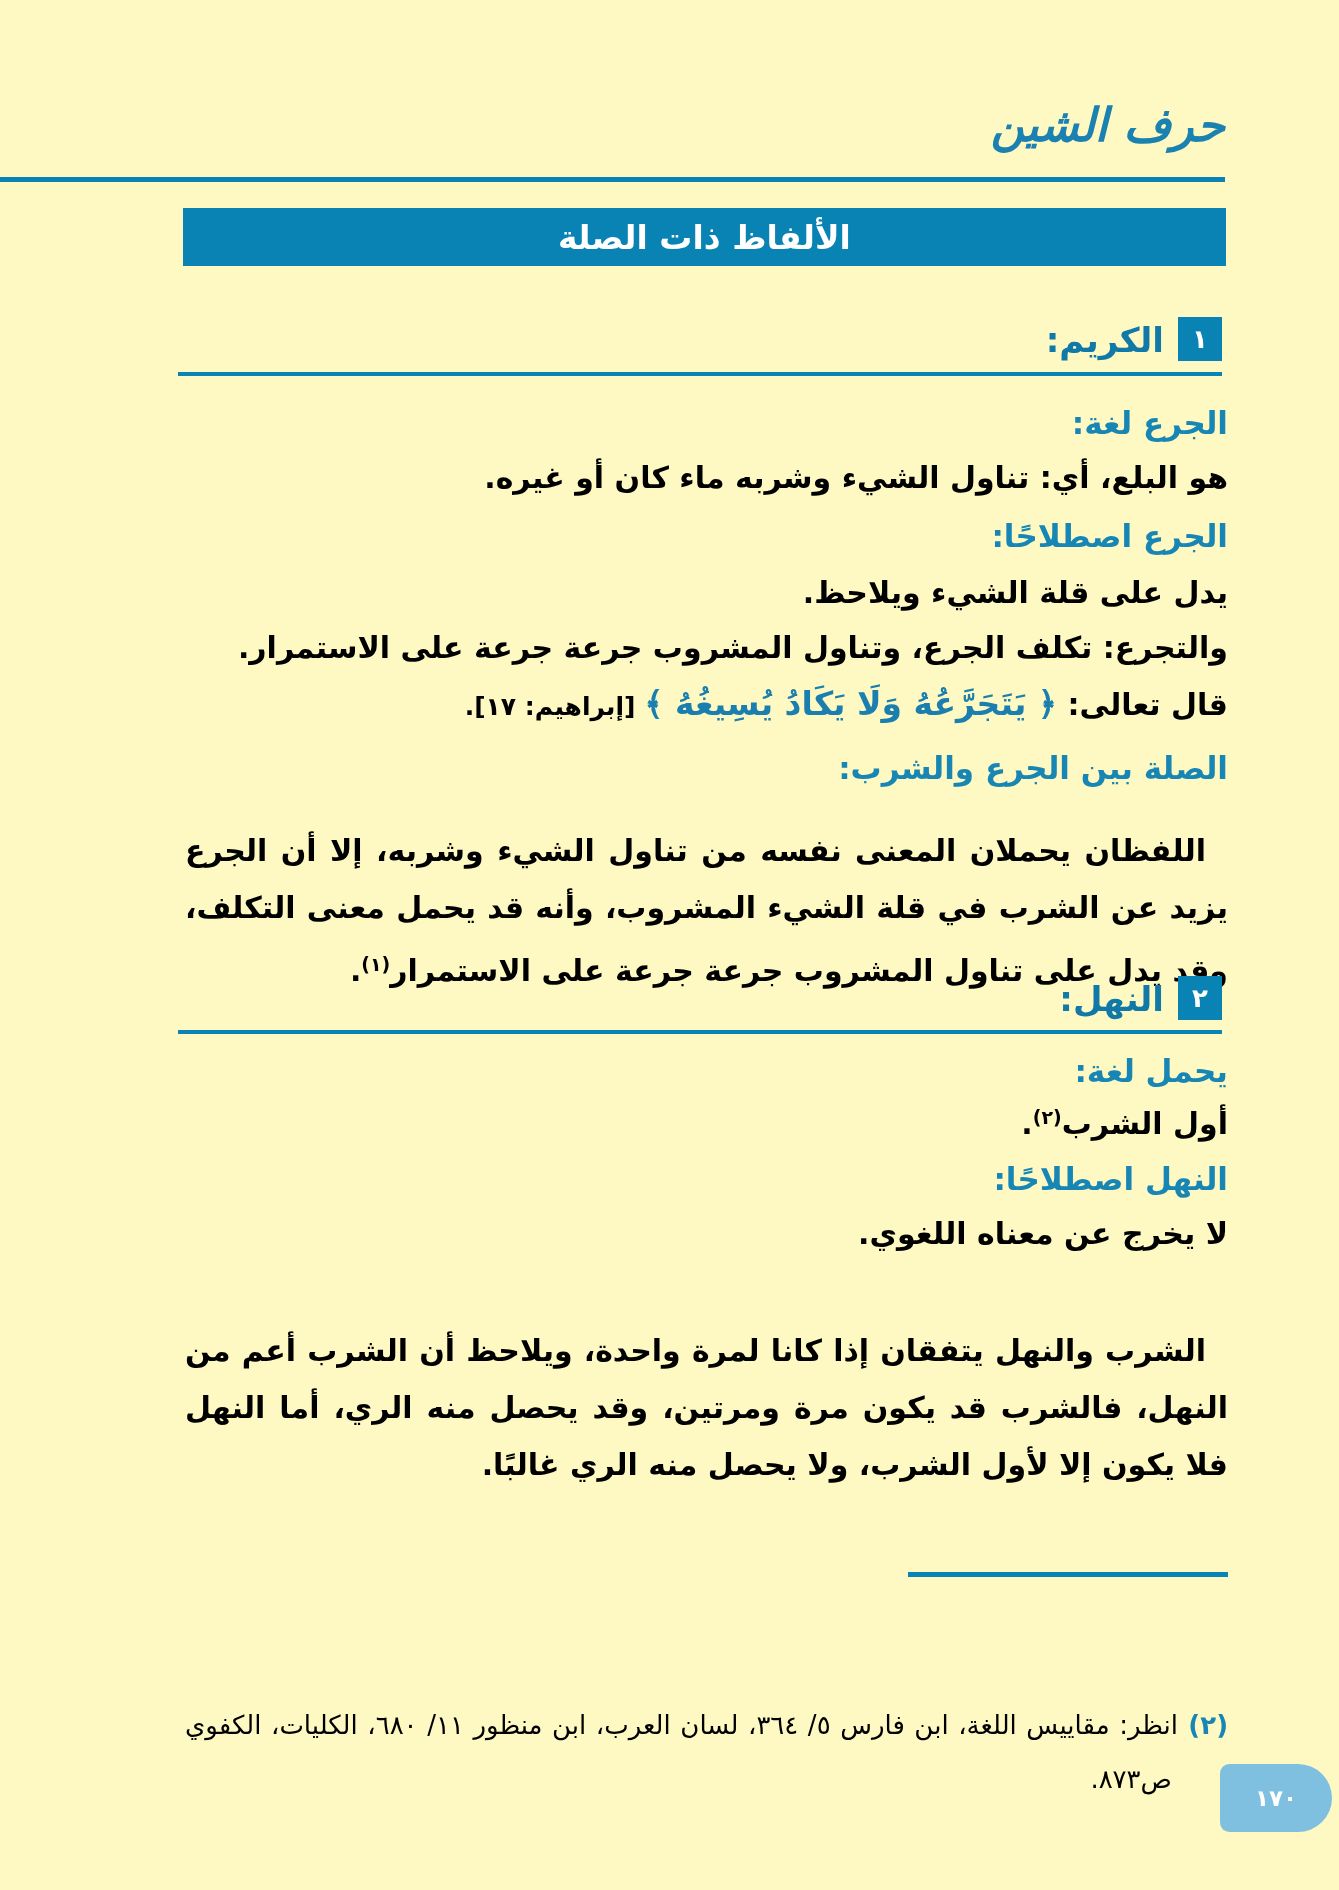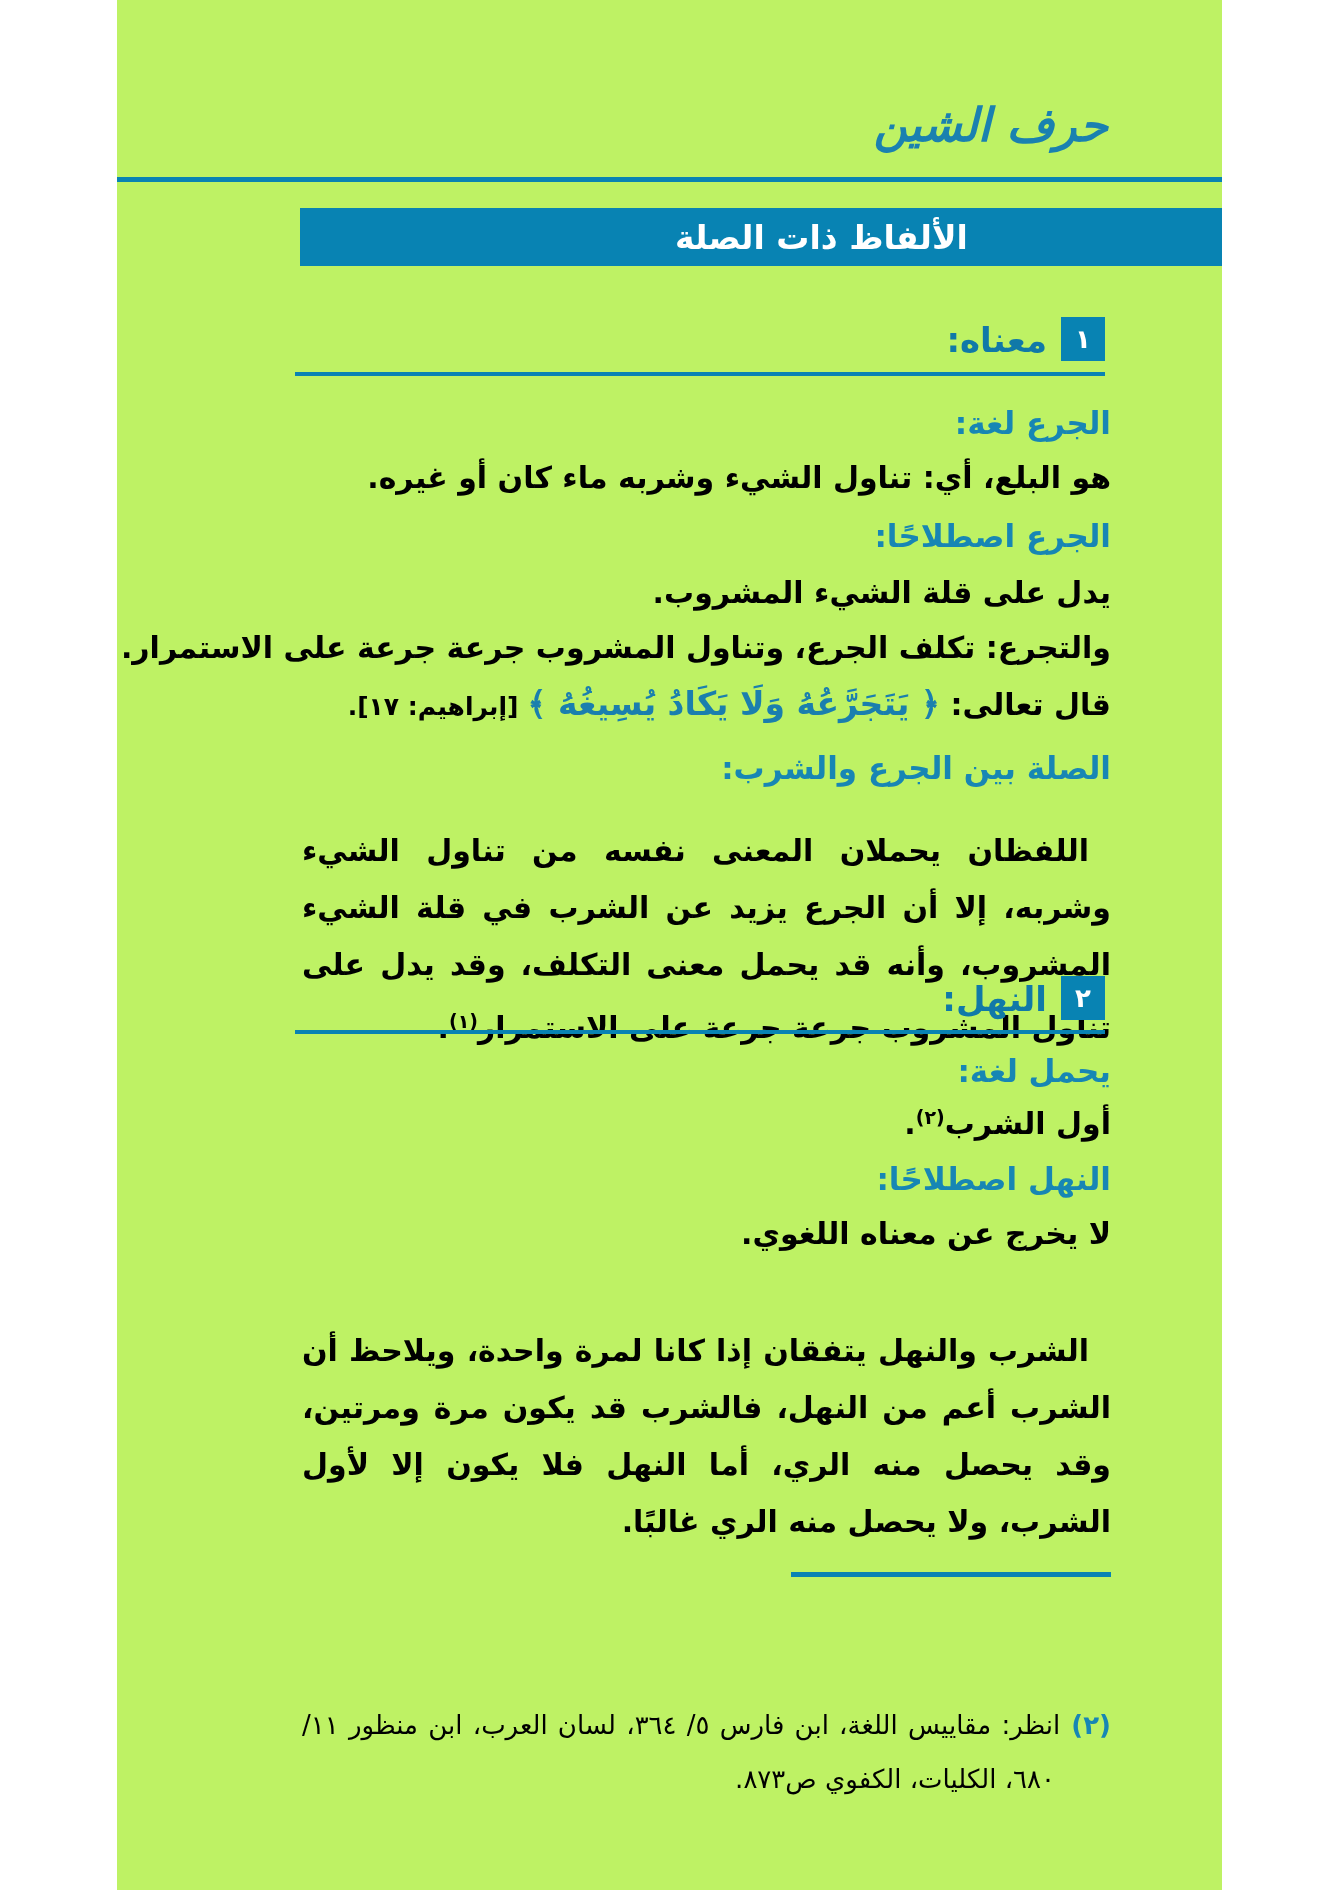--- a/index.html
+++ b/index.html
@@ -1,20 +1,20 @@
 <!DOCTYPE html>
 <html lang="ar" dir="rtl"><head>
 <meta charset="utf-8">
 <style>
   html,body{margin:0;padding:0;background:#ffffff;}
   .page{
     position:relative;
-    width:1105px;height:1890px;
+    width:1339px;height:1890px;
     margin:0 auto;
-    background:#bef264;
+    background:#fef9c3;
     font-family:"DejaVu Sans",sans-serif;
     direction:rtl;
     overflow:hidden;
   }
   .abs{position:absolute;}
 
   
   .chapter-title{
     top:98px;right:114px;
     color:#1a81b0;
@@ -116,27 +116,27 @@
   <div class="abs chapter-title">حرف الشين</div>
   <div class="abs top-rule"></div>
 
   <div class="abs banner">
     <span class="banner-text">الألفاظ ذات الصلة</span>
   </div>
 
   <div class="abs num-box num-box-1">
     <span>١</span>
   </div>
-  <div class="abs section-label section-label-1">معناه:</div>
+  <div class="abs section-label section-label-1">الكريم:</div>
   <div class="abs section-rule section-rule-1"></div>
 
   <div class="abs sub-head" style="top:405px">الجرع لغة:</div>
   <div class="abs body-line" style="top:460px">هو البلع، أي: تناول الشيء وشربه ماء كان أو غيره.</div>
   <div class="abs sub-head" style="top:518px">الجرع اصطلاحًا:</div>
-  <div class="abs body-line" style="top:575px">يدل على قلة الشيء المشروب.</div>
+  <div class="abs body-line" style="top:575px">يدل على قلة الشيء ويلاحظ.</div>
   <div class="abs body-line" style="top:630px">والتجرع: تكلف الجرع، وتناول المشروب جرعة جرعة على الاستمرار.</div>
 
   <div class="abs verse-line" style="top:684px">
     <span class="verse-intro">قال تعالى: </span><span class="verse-text">﴿ يَتَجَرَّعُهُ وَلَا يَكَادُ يُسِيغُهُ ﴾</span><span class="verse-ref"> [إبراهيم: ١٧].</span>
   </div>
 
   <div class="abs sub-head" style="top:750px">الصلة بين الجرع والشرب:</div>
   <div class="abs para" style="top:822px">
     <span>اللفظان يحملان المعنى نفسه من تناول الشيء وشربه، إلا أن الجرع يزيد عن الشرب في قلة الشيء المشروب، وأنه قد يحمل معنى التكلف، وقد يدل على تناول المشروب جرعة جرعة على الاستمرار</span><span class="sup">(١)</span><span>.</span>
   </div>

